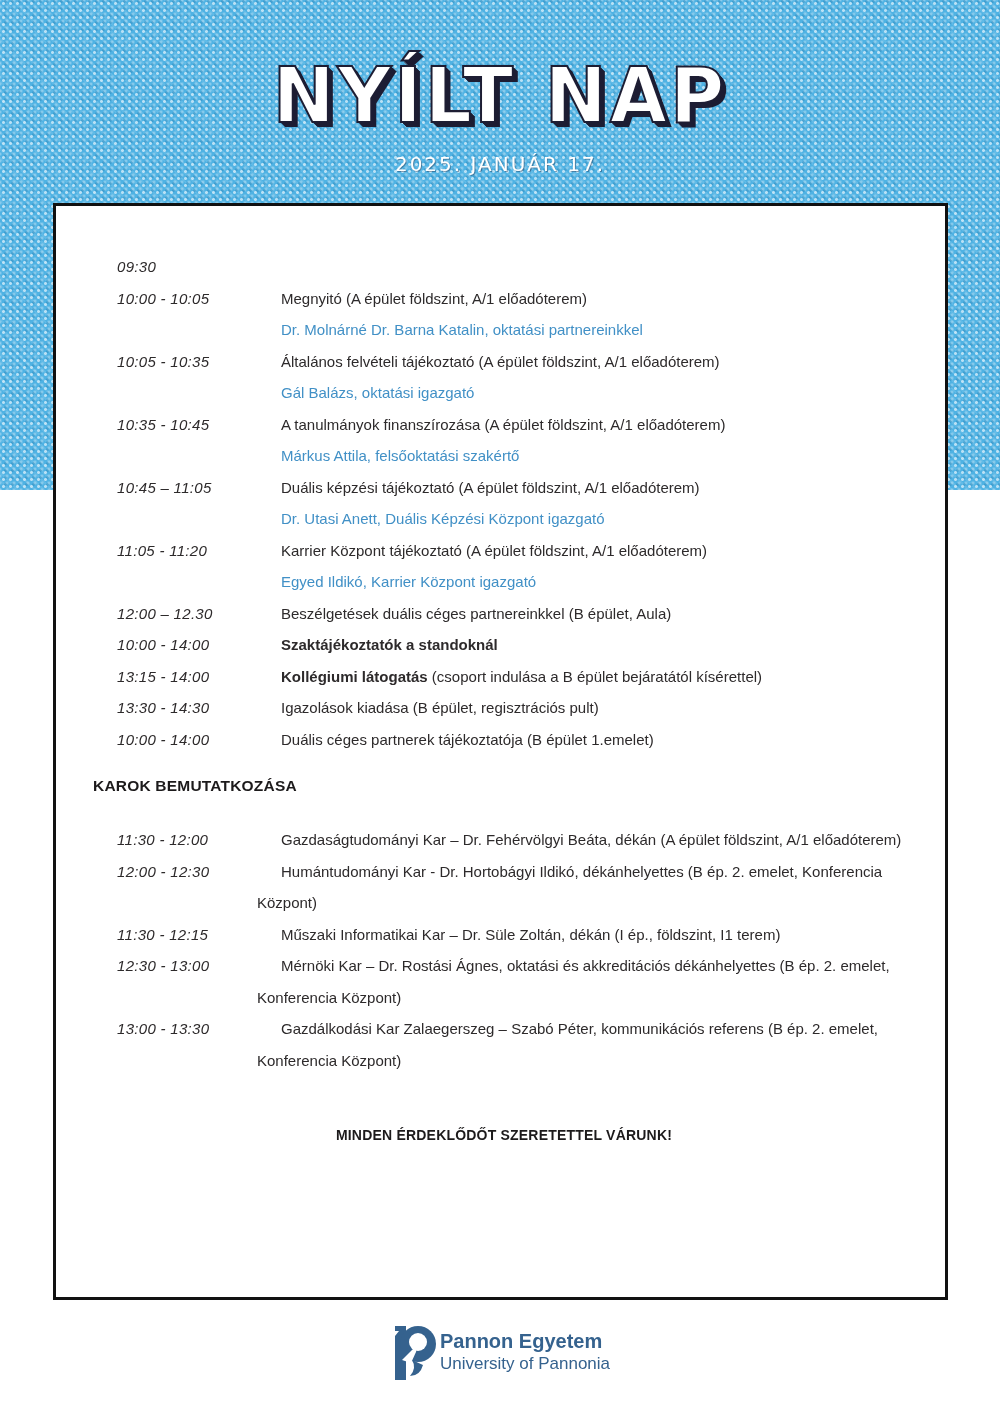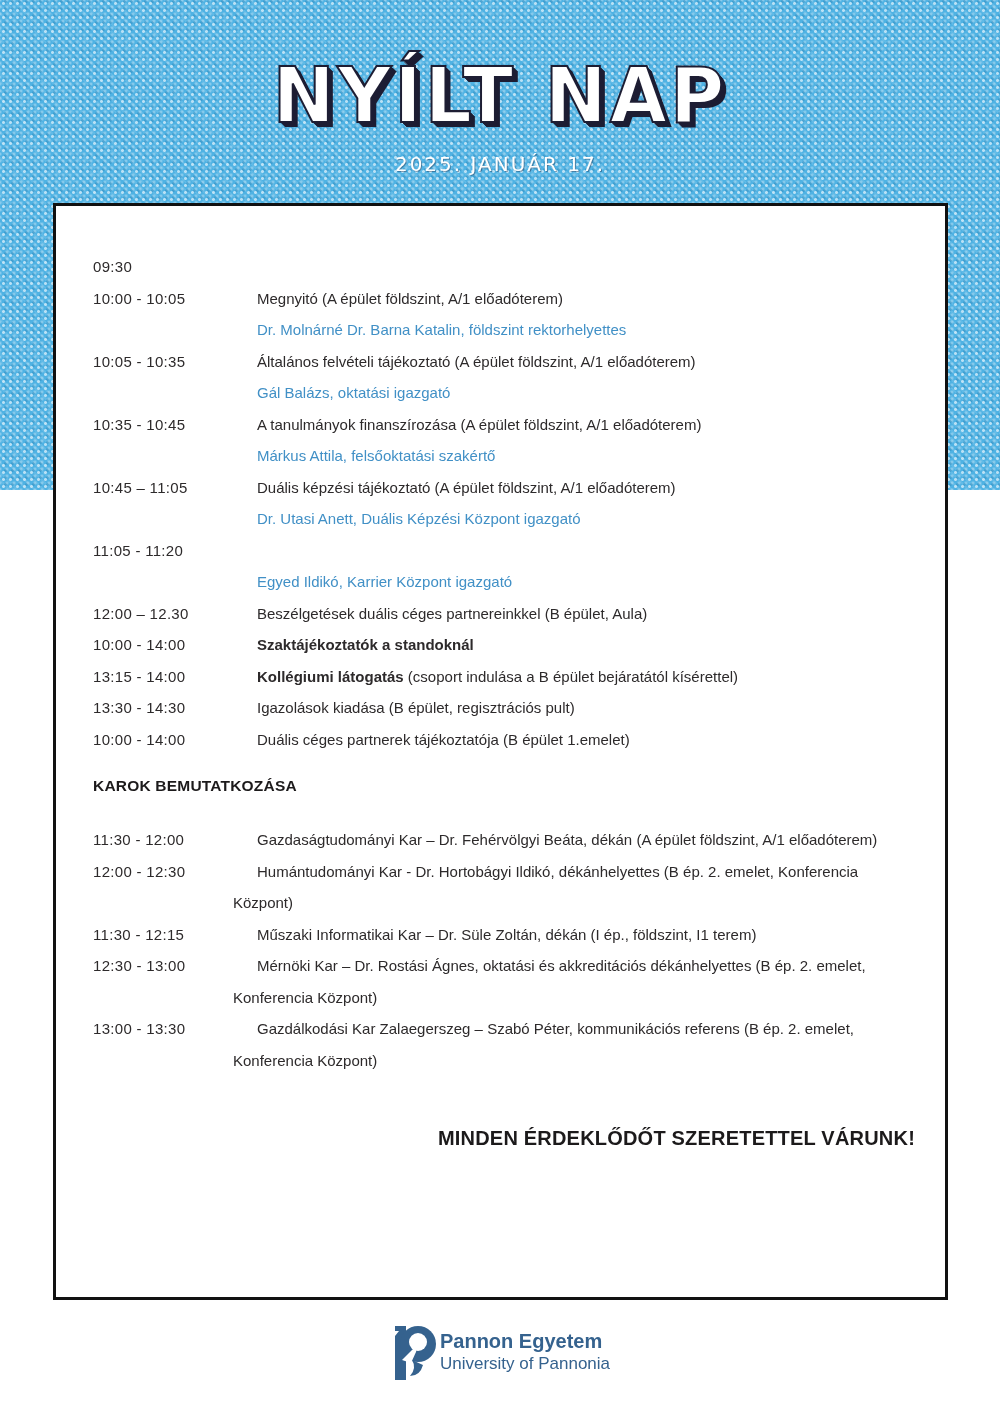--- a/index.html
+++ b/index.html
@@ -49,37 +49,37 @@
   
   .card {
     position:absolute; left:53px; top:203px;
     width:895px; height:1097px;
     background:#ffffff;
     border:3px solid #111111;
     padding:45px 30px 0 37px;
   }
   .rows { width:100%; }
   .row { display:flex; align-items:flex-start; min-height:31.5px; line-height:31.5px; font-size:15px; }
-  .row .time { width:140px; flex:0 0 140px; letter-spacing:0.3px; white-space:nowrap; }
+  .row .time { width:140px; flex:0 0 140px; margin-left:24px; letter-spacing:0.3px; white-space:nowrap;font-style:italic; }
   .row .desc { flex:1; }
   .row.speaker .desc { color:#4190c6; }
   .row.bold .desc { font-weight:bold; }
   .row .lead { font-weight:bold;margin-left:24px; }
   .section-heading {
     font-size:15.5px; font-weight:bold; letter-spacing:0.2px;
     line-height:28px; margin:17px 0 24px 0; color:#1c1a1b;
   }
   .note {
     margin-top:33px;
     color:#4190c6; font-weight:bold; font-size:15.5px;
     line-height:25px; letter-spacing:0.2px;
   }
   .closing {
-    margin-top:51px; text-align:right;
-    font-weight:bold; font-size:20px; letter-spacing:0.2px; color:#1c1a1b;
+    margin-top:51px; text-align:center;
+    font-weight:bold; font-size:14px; letter-spacing:0.2px; color:#1c1a1b;
   }
   
   .footer-logo {
     position:absolute; left:0; top:1322px; width:1000px;
     display:flex; justify-content:center; align-items:center; gap:4px;
   }
   .logo-mark { width:46px; height:60px; flex:0 0 46px; }
   .logo-text { color:#35628e; }
   .logo-hu { font-size:20px; font-weight:bold; line-height:24px; }
   .logo-en { font-size:17px; line-height:22px; }
@@ -98,21 +98,21 @@
     <div class="time">09:30</div>
   </div>
 
   <div class="row normal">
     <div class="time">10:00 - 10:05</div>
     <div class="desc"><b class="lead"></b><span class="rest">Megnyitó (A épület földszint, A/1 előadóterem)</span></div>
   </div>
 
   <div class="row speaker">
     <div class="time"></div>
-    <div class="desc"><b class="lead"></b><span class="rest">Dr. Molnárné Dr. Barna Katalin, földszint rektorhelyettes</span></div>
+    <div class="desc"><b class="lead"></b><span class="rest">Dr. Molnárné Dr. Barna Katalin, oktatási partnereinkkel</span></div>
   </div>
 
   <div class="row normal">
     <div class="time">10:05 - 10:35</div>
     <div class="desc"><b class="lead"></b><span class="rest">Általános felvételi tájékoztató (A épület földszint, A/1 előadóterem)</span></div>
   </div>
 
   <div class="row speaker">
     <div class="time"></div>
     <div class="desc"><b class="lead"></b><span class="rest">Gál Balázs, oktatási igazgató</span></div>
@@ -133,20 +133,21 @@
     <div class="desc"><b class="lead"></b><span class="rest">Duális képzési tájékoztató (A épület földszint, A/1 előadóterem)</span></div>
   </div>
 
   <div class="row speaker">
     <div class="time"></div>
     <div class="desc"><b class="lead"></b><span class="rest">Dr. Utasi Anett, Duális Képzési Központ igazgató</span></div>
   </div>
 
   <div class="row normal">
     <div class="time">11:05 - 11:20</div>
+    <div class="desc"><b class="lead"></b><span class="rest">Karrier Központ tájékoztató (A épület földszint, A/1 előadóterem)</span></div>
   </div>
 
   <div class="row speaker">
     <div class="time"></div>
     <div class="desc"><b class="lead"></b><span class="rest">Egyed Ildikó, Karrier Központ igazgató</span></div>
   </div>
 
   <div class="row normal">
     <div class="time">12:00 – 12.30</div>
     <div class="desc"><b class="lead"></b><span class="rest">Beszélgetések duális céges partnereinkkel (B épület, Aula)</span></div>

